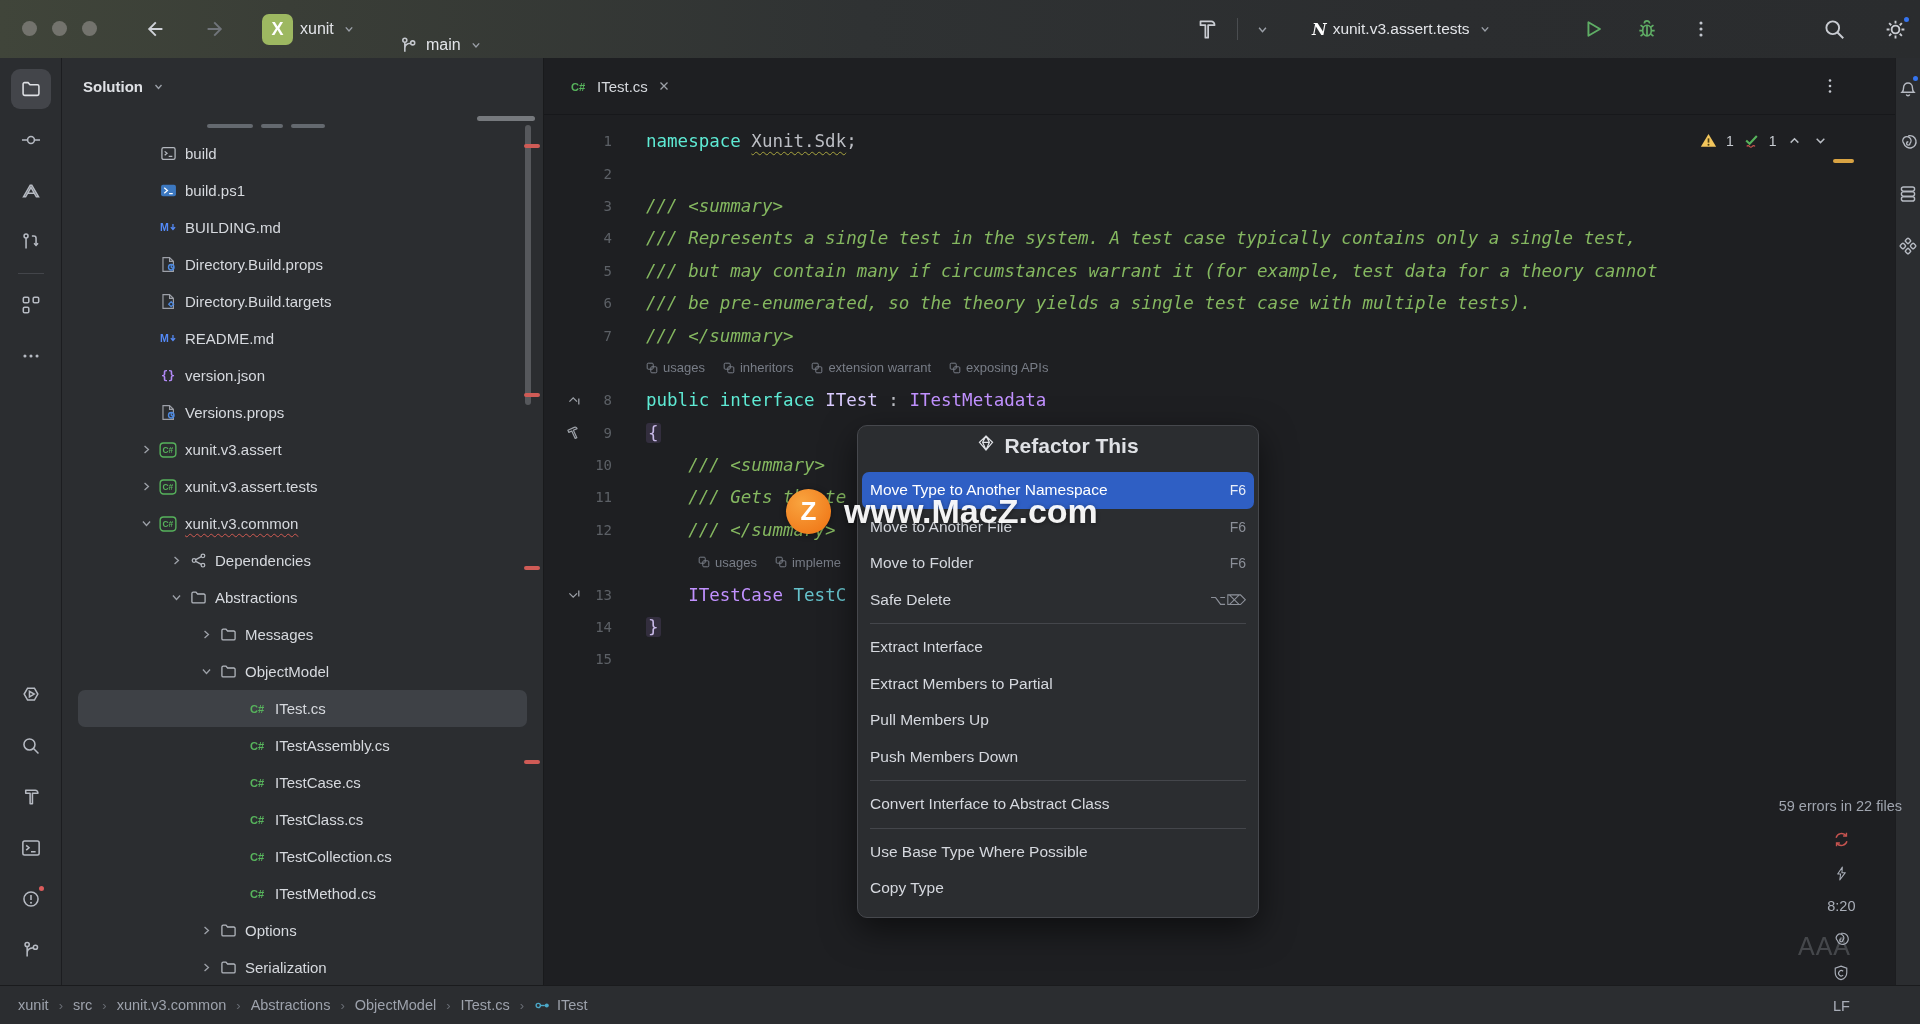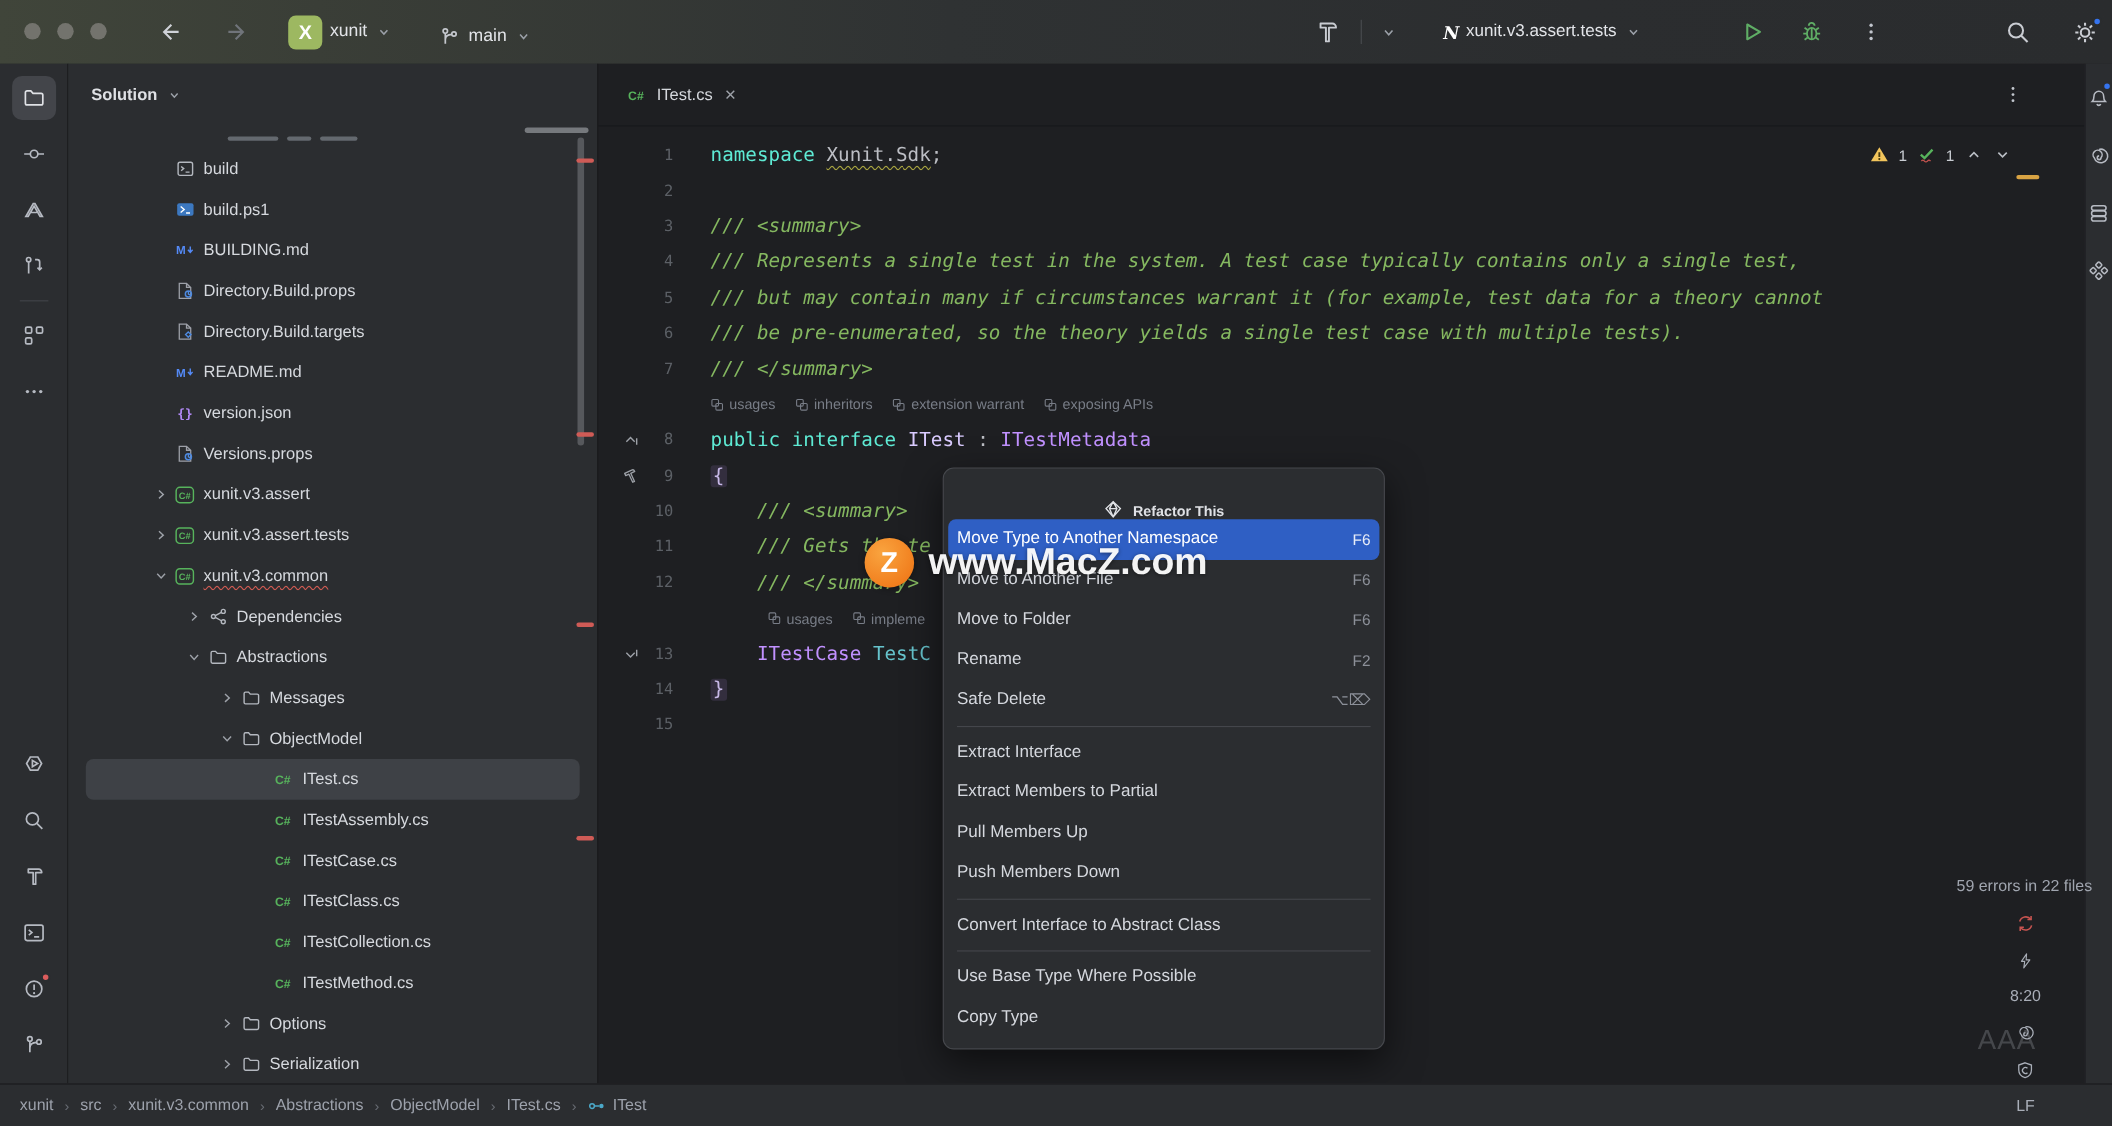--- a/index.html
+++ b/index.html
@@ -78,22 +78,22 @@
   .lens { color:#787D87; font-family:"Liberation Sans", sans-serif; font-size:13px; font-style:normal; }
   .lens .ctext { display:flex; gap:18px; align-items:center; }
   .lens-item { display:flex; gap:5px; align-items:center; }
   #inspections { left:1700px; top:132px; display:flex; align-items:center; gap:9px;
                  color:#c8ccd2; font-size:14px; }
   #stripe-warn { left:1833px; top:159px; width:21px; height:4px; background:#D9A343; border-radius:2px; }
 
   
   #menu { left:857px; top:425px; width:402px; background:#2B2D30; border:1px solid #46484D;
           border-radius:10px; box-shadow:0 12px 34px rgba(0,0,0,.55); padding:8px 0 10px 0; z-index:5; }
-  #menu-title { height:38px; display:flex; align-items:flex-end; justify-content:center; gap:9px;
-                color:#dfe1e5; font-weight:bold; font-size:13px; }
+  #menu-title { height:38px; display:flex; align-items:flex-start; justify-content:center; gap:9px;
+                color:#dfe1e5; font-weight:bold; font-size:21px; }
   .menu-item { height:36.5px; margin:0 4px; border-radius:7px; display:flex; align-items:center;
                padding:0 8px; font-size:15.5px; color:#d5d8de; }
   .menu-item .sc { margin-left:auto; color:#8C9099; font-size:14px; }
   .menu-item.selected { background:#2F5FC4; color:#fff; }
   .menu-item.selected .sc { color:#e8edf8; }
   .menu-sep { height:1px; background:#44464B; margin:5px 12px; }
 
   
   #watermark { left:786px; top:489px; display:flex; align-items:center; gap:13px; z-index:10; pointer-events:none; }
   #wm-badge { width:45px; height:45px; border-radius:50%; color:#fff; font-weight:bold; font-size:26px;
@@ -136,21 +136,21 @@
   </div>
   <div class="abs tb-btn" style="left:256px;top:12px">
     <span id="proj-badge">X</span>
     <span class="tb-label">xunit</span>
     <span class="icon">
       <svg width="16" height="16" viewBox="0 0 20 20" fill="none" stroke="#9ba0a8" stroke-width="1.7">
           <path d="M6 8 l4 4.5 4-4.5"></path>
         </svg>
       </span>
   </div>
-  <div class="abs tb-btn" style="left:392px;top:16px">
+  <div class="abs tb-btn" style="left:392px;top:28px">
     <span class="icon">
       <svg width="21" height="21" viewBox="0 0 20 20" fill="none" stroke="#c5c8ce" stroke-width="1.5">
           <circle cx="6.5" cy="5" r="1.9"></circle>
           <circle cx="14" cy="7.5" r="1.9"></circle>
           <path d="M6.5 6.9 V16 M6.5 12.5 q0-4.3 5.7-4.6"></path>
         </svg>
       </span>
     <span class="tb-label">main</span>
     <span class="icon">
       <svg width="16" height="16" viewBox="0 0 20 20" fill="none" stroke="#9ba0a8" stroke-width="1.7">
@@ -767,24 +767,20 @@
       </div>
       <div class="menu-item">
         <span>Move to Another File</span>
         <span class="sc">F6</span>
       </div>
       <div class="menu-item">
         <span>Move to Folder</span>
         <span class="sc">F6</span>
       </div>
       <div class="menu-item">
-        <span>Rename</span>
-        <span class="sc">F2</span>
-      </div>
-      <div class="menu-item">
         <span>Safe Delete</span>
         <span class="sc">⌥⌦</span>
       </div>
       <div class="menu-sep"></div>
       <div class="menu-item">
         <span>Extract Interface</span>
       </div>
       <div class="menu-item">
         <span>Extract Members to Partial</span>
       </div>

